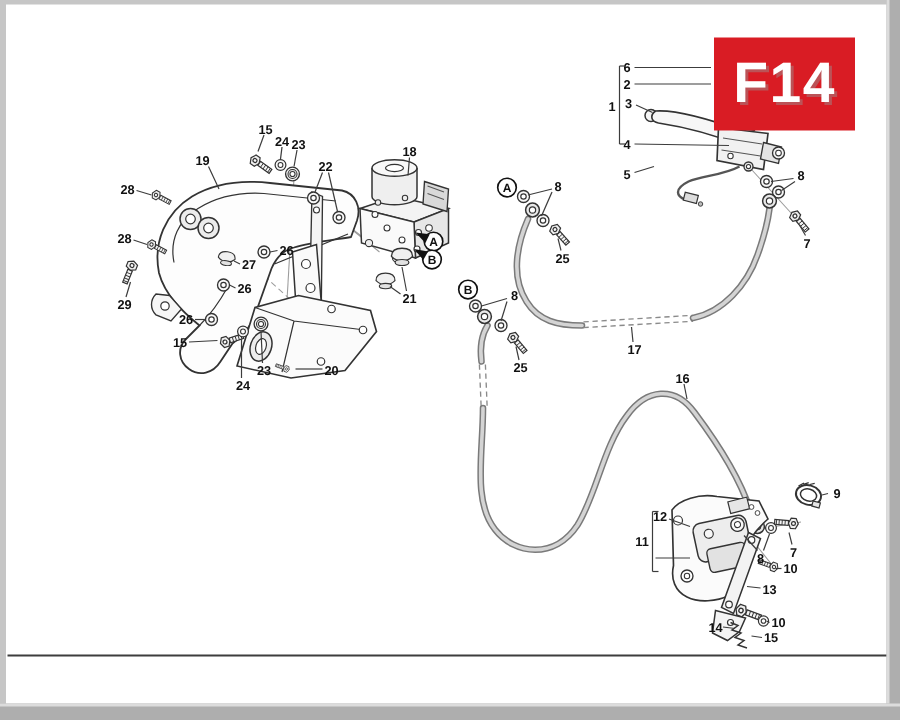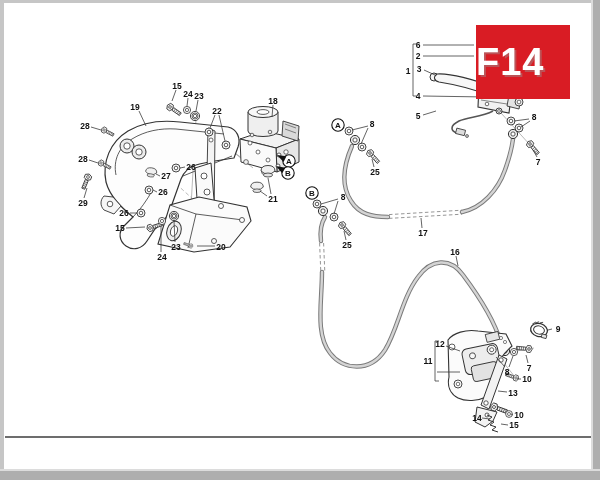--- a/index.html
+++ b/index.html
@@ -3,22 +3,22 @@
 <meta charset="utf-8">
 <style>
   html,body{margin:0;padding:0;background:#9a9a9a;}
   .stage{position:relative;width:600px;height:480px;background:#ffffff;overflow:hidden;
          font-family:"Liberation Sans",sans-serif;}
   .frame{position:absolute;}
   #frame-top{left:0;top:0;width:600px;height:3px;background:#c6c6c6;}
   #frame-left{left:0;top:0;width:4px;height:480px;background:#c6c6c6;}
   #frame-right{right:0;top:0;width:7px;height:480px;background:#aeaeae;border-left:2px solid #dcdcdc;}
   #frame-bottom{left:0;bottom:0;width:600px;height:9px;background:#aeaeae;border-top:2px solid #dcdcdc;}
-  .badge{position:absolute;left:476px;top:25px;width:94px;height:74px;
-         display:flex;align-items:center;
+  .badge{position:absolute;left:476px;top:25px;width:94px;height:62px;
+         display:flex;align-items:center;justify-content:center;
          font-weight:bold;font-size:38px;letter-spacing:1px;
          text-shadow:2px 2px 0 rgba(150,150,150,.45);}
   svg{position:absolute;left:0;top:0;}
   .co{font:bold 8.5px "Liberation Sans",sans-serif;fill:#111;text-anchor:middle;dominant-baseline:central;}
   .mk{font:bold 8px "Liberation Sans",sans-serif;fill:#111;text-anchor:middle;dominant-baseline:central;}
 </style>
 </head>
 <body>
 
 <div class="stage">

